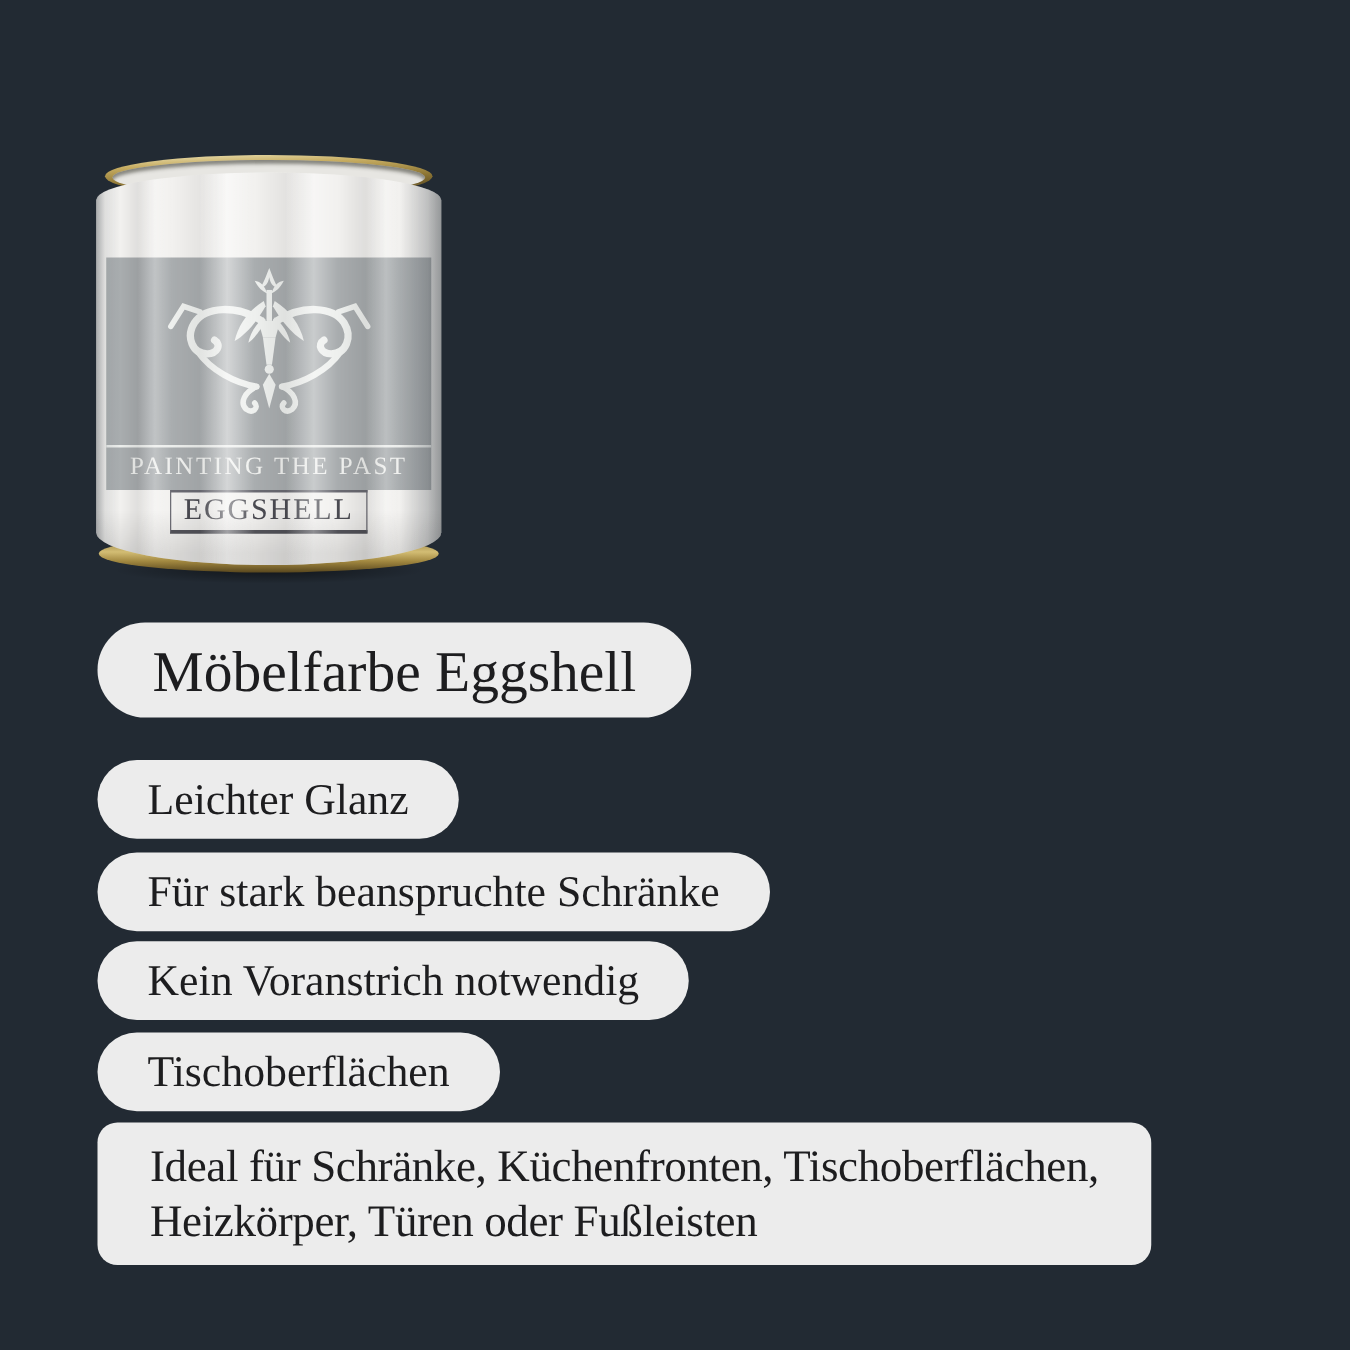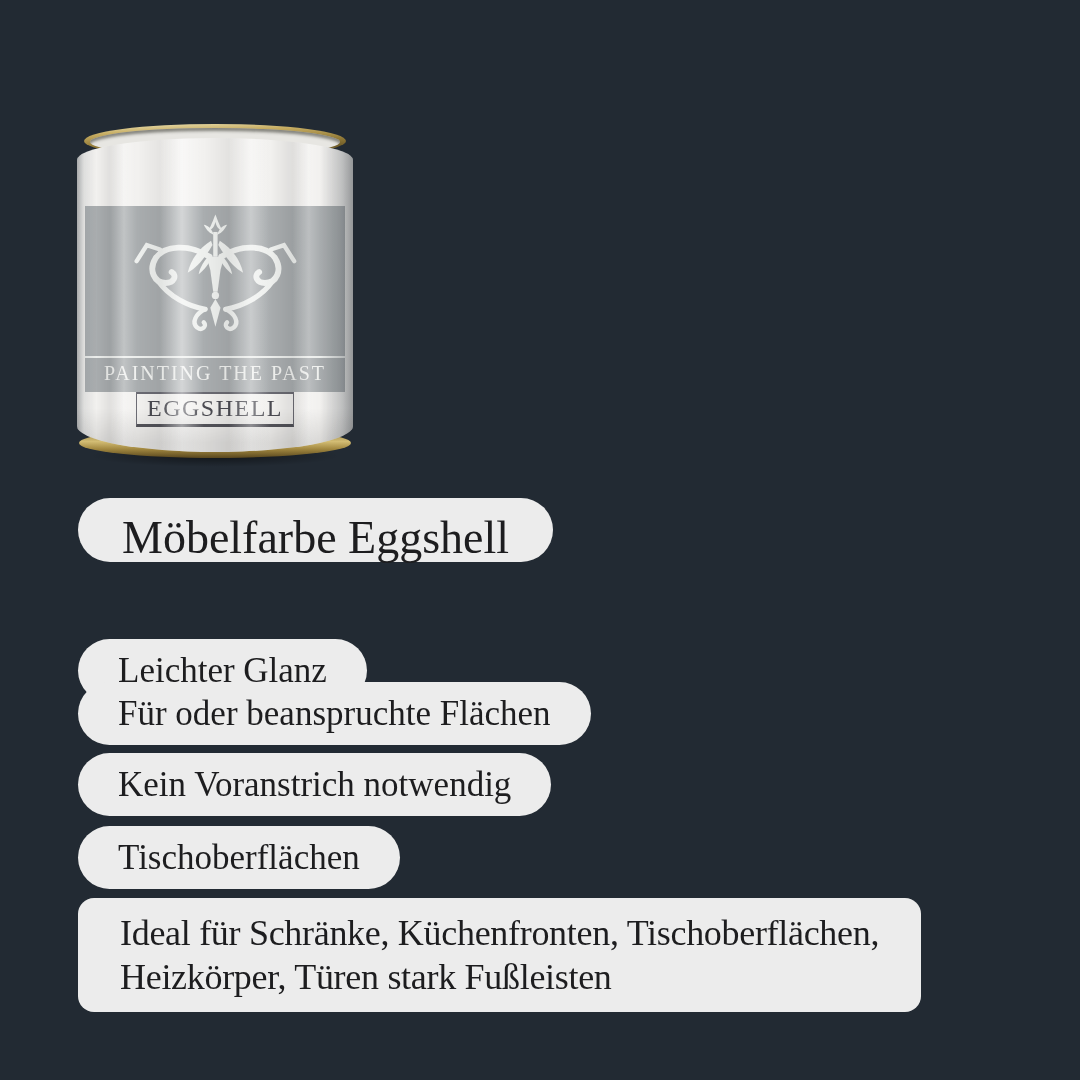--- a/index.html
+++ b/index.html
@@ -74,32 +74,32 @@
         rgba(0,0,0,0.05) 30%, rgba(255,255,255,0.5) 38%, rgba(255,255,255,0) 46%,
         rgba(0,0,0,0.06) 55%, rgba(255,255,255,0.38) 63%, rgba(255,255,255,0) 70%,
         rgba(0,0,0,0.08) 78%, rgba(255,255,255,0.22) 84%, rgba(255,255,255,0) 88%,
         rgba(60,66,72,0.28) 96%, rgba(36,42,48,0.45) 100%);
     pointer-events:none;
     z-index:4;
   }
 
   
   .pill-title {
-    position:absolute; left:78px; top:498px; height:64px; line-height:80px;
+    position:absolute; left:78px; top:498px; height:76px; line-height:80px;
     padding:0 44px; border-radius:40px;
     background:#ececec; color:#1d1d1f;
     font-size:46px; white-space:nowrap;
   }
   .pill {
     position:absolute; left:78px; height:63px; line-height:63px;
     padding:0 40px; border-radius:32px;
     background:#ececec; color:#1d1d1f;
     font-size:35px; white-space:nowrap;
   }
-  .pill-1 { top:608px;margin-top:31px; }
+  .pill-1 { top:608px; }
   .pill-2 { top:682px; }
   .pill-3 { top:753px;text-align:right; }
   .pill-4 { top:826px; }
   .pill-multi {
     position:absolute; left:78px; top:898px;
     padding:13px 42px 13px; border-radius:16px;
     background:#ececec; color:#1d1d1f;
     font-size:36px; line-height:44px; letter-spacing:-0.3px;
     white-space:nowrap;
   }
@@ -150,26 +150,26 @@
   </div>
 
   <div class="pill-title">
     <span>Möbelfarbe Eggshell</span>
   </div>
 
   <div class="pill pill-1">
     <span>Leichter Glanz</span>
   </div>
   <div class="pill pill-2">
-    <span>Für oder beanspruchte Flächen</span>
+    <span>Für stark beanspruchte Schränke</span>
   </div>
   <div class="pill pill-3">
     <span>Kein Voranstrich notwendig</span>
   </div>
   <div class="pill pill-4">
     <span>Tischoberflächen</span>
   </div>
   <div class="pill-multi">
     <span class="line">Ideal für Schränke, Küchenfronten, Tischoberflächen,</span>
-    <span class="line">Heizkörper, Türen stark Fußleisten</span>
+    <span class="line">Heizkörper, Türen oder Fußleisten</span>
   </div>
 
 </div>
 
 </body></html>

